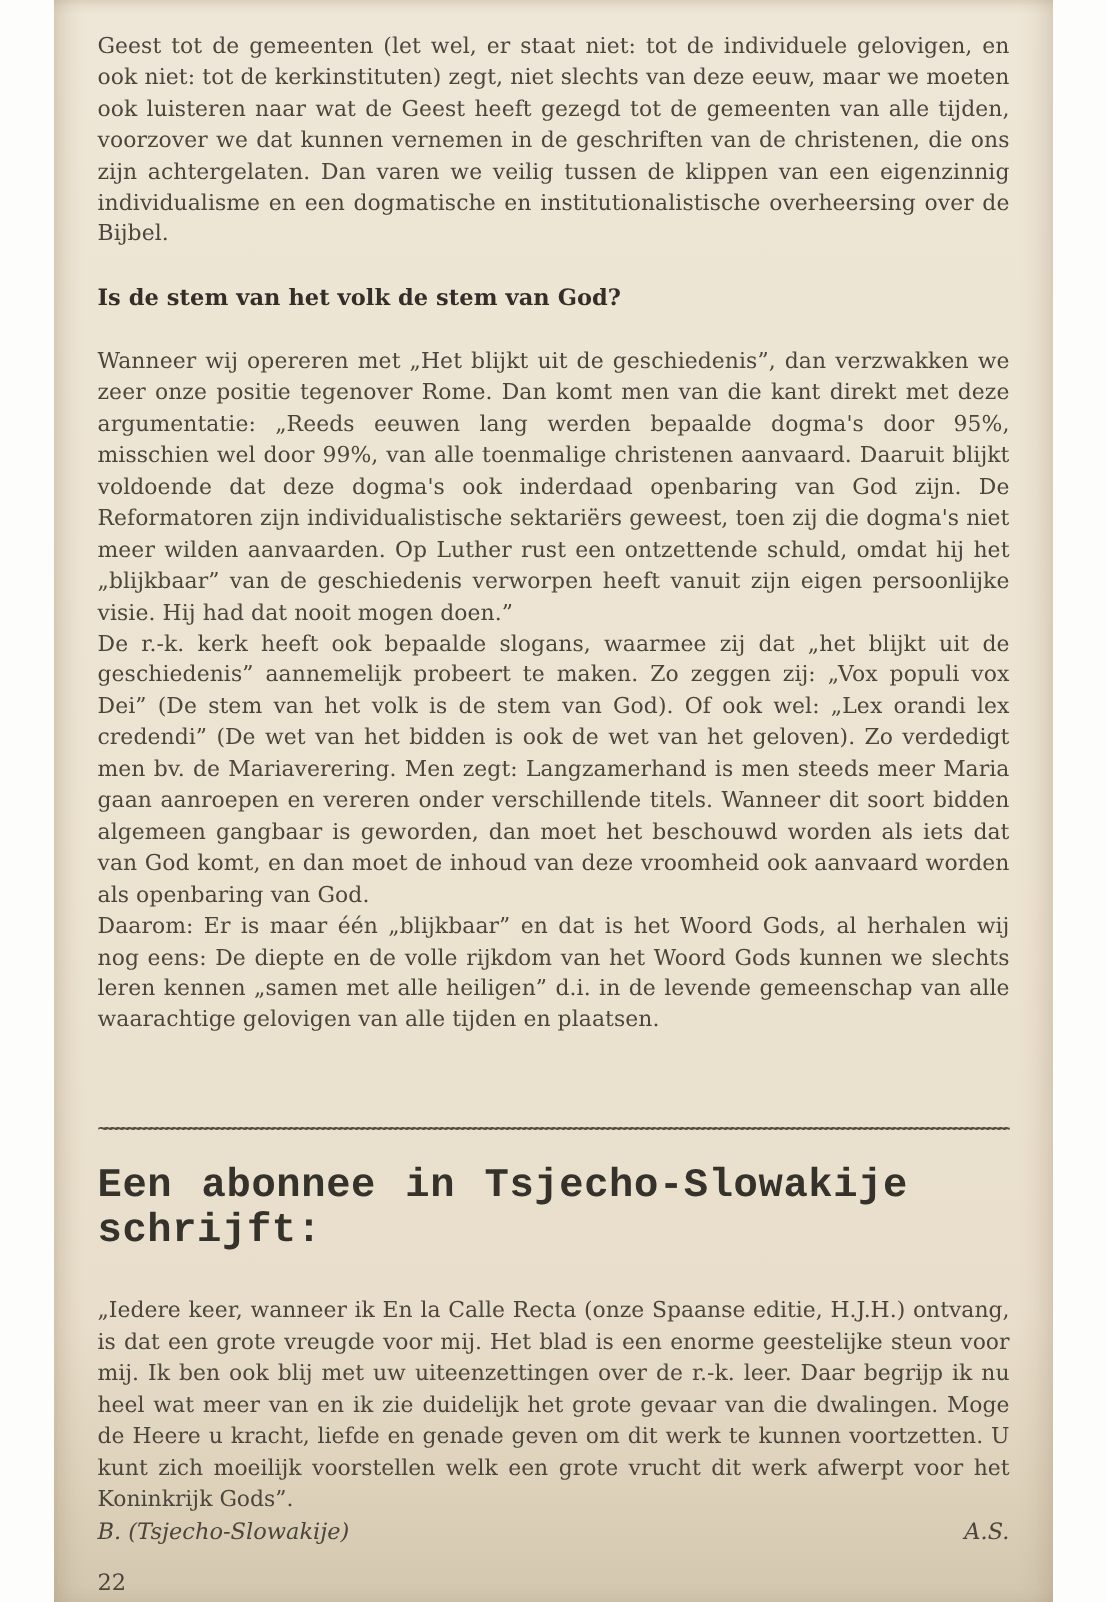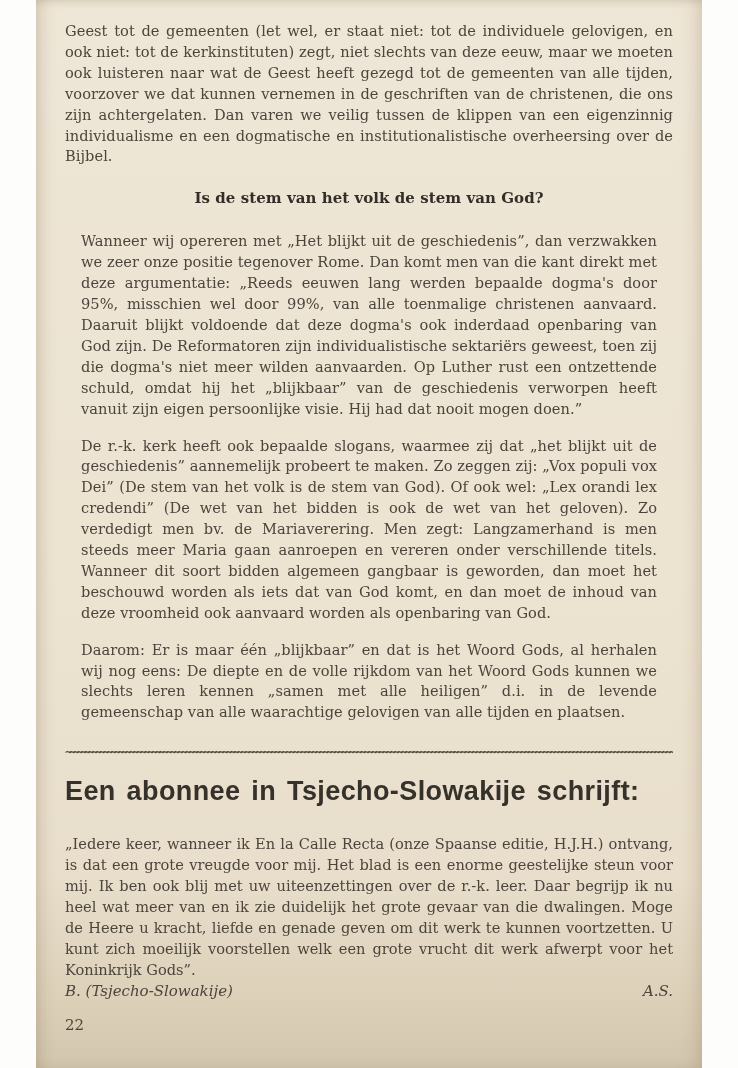--- a/index.html
+++ b/index.html
@@ -37,52 +37,52 @@
   .main-text {
     width: 608px;
     min-height: 717px;
     color: #4b453c;
     font-size: 14.6px;
     line-height: 20.9px;
     text-align: justify;
     letter-spacing: 0.05px;
   }
   .body-para {
-    margin: 16px;
+    margin: 0;
   }
   .intro-para {
     margin: 0;
   }
   .section-heading {
     font-family: "DejaVu Serif", serif;
     font-size: 15px;
     line-height: 21px;
     font-weight: bold;
     color: #332f28;
-    text-align: center;
+    text-align: left;
     margin: 21px 0 22px 0;
   }
   .bottom-section {
     width: 608px;
     color: #4b453c;
   }
   .divider {
     margin-top: 9px;
     height: 13px;
     line-height: 11px;
     overflow: hidden;
     white-space: nowrap;
     font-family: "DejaVu Sans Mono", monospace;
     font-weight: bold;
     font-size: 12px;
     letter-spacing: -3.5px;
     color: #544e3f;
   }
   .letter-heading {
-    font-family: Liberation Sans, sans-serif;
+    font-family: Liberation Mono, monospace;
     font-weight: bold;
     font-size: 27px;
     line-height: 30px;
     letter-spacing: 0.4px;
     word-spacing: 3px;
     color: #35322b;
     margin: 16px 0 0 0;
   }
   .letter-body {
     margin: 27px 0 0 0;

